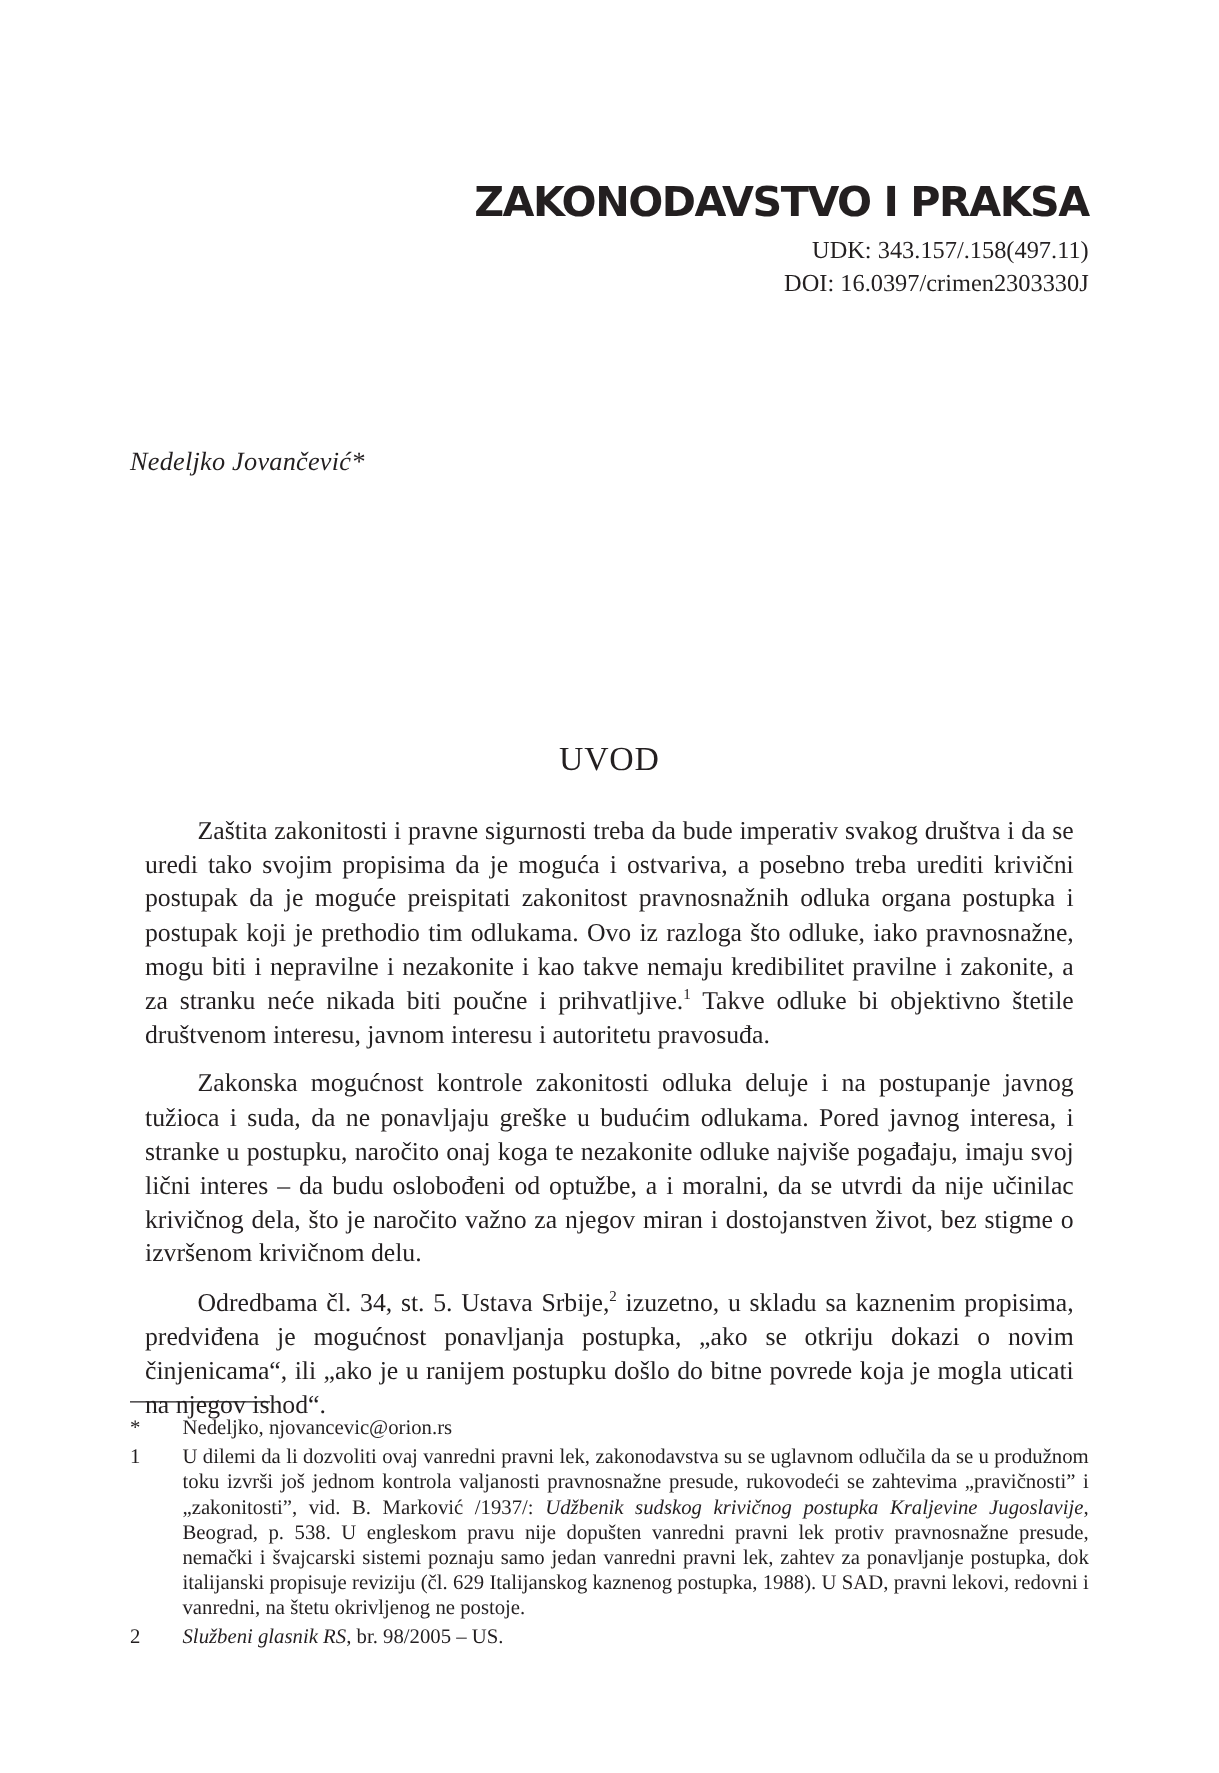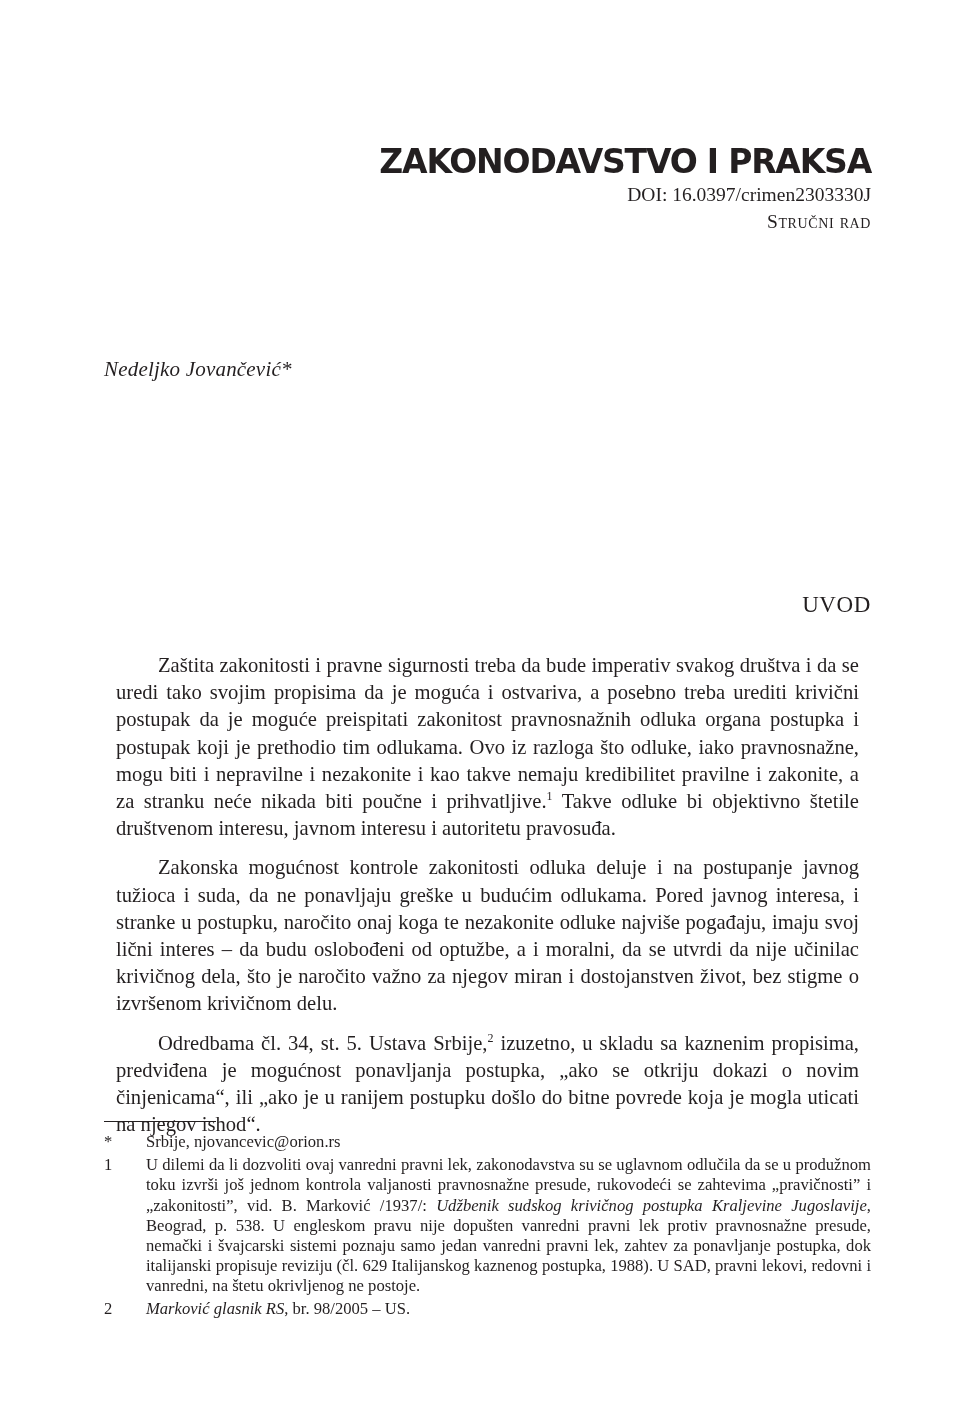--- a/index.html
+++ b/index.html
@@ -26,21 +26,21 @@
   }
 
   .article-title {
     position: absolute; left: 104px; width: 767px; top: 452px;
     text-align: center; font-size: 28px; line-height: 35px;
     letter-spacing: 0.4px; margin: 0; font-weight: normal;
   }
 
   .uvod {
     position: absolute; left: 104px; width: 767px; top: 592px;
-    text-align: right; font-size: 23px; letter-spacing: 0.6px; margin: 0;
+    text-align: center; font-size: 27px; letter-spacing: 0.6px; margin: 0;
     font-weight: normal;
   }
 
   .body-text {
     position: absolute; left: 104px; width: 767px; top: 640px;
     font-size: 20.6px; line-height: 27.2px; text-align: justify;
     hyphens: manual;
   }
   .body-text p { margin: 12px; text-indent: 42px; }
   sup { font-size: 12px; line-height: 0; vertical-align: super; }
@@ -61,45 +61,45 @@
   .fn.first { margin-bottom: 3px; }
   em { font-style: italic; }
 </style>
 </head>
 <body>
 
 <div class="page">
 
   <div class="header">
     <h1 class="section-title">ZAKONODAVSTVO I PRAKSA</h1>
+    <div class="meta-line first">UDK: 343.157/.158(497.11)</div>
     <div class="meta-line">DOI: 16.0397/crimen2303330J</div>
-    <div class="meta-line smallcaps">Stručni rad</div>
   </div>
 
   <div class="author"><span>Nedeljko Jovančević</span><span>*</span></div>
 
 
   <h3 class="uvod">UVOD</h3>
 
   <div class="body-text">
     <p><span>Zaštita zakonitosti i pravne sigurnosti treba da bude imperativ svakog druš­tva i da se uredi tako svojim propisima da je moguća i ostvariva, a posebno treba urediti krivični postupak da je moguće preispitati zakonitost pravnosnažnih odlu­ka organa postupka i postupak koji je prethodio tim odlukama. Ovo iz razloga što odluke, iako pravnosnažne, mogu biti i nepravilne i nezakonite i kao takve nemaju kredibilitet pravilne i zakonite, a za stranku neće nikada biti poučne i prihvatljive.</span><sup>1</sup><span> Takve odluke bi objektivno štetile društvenom interesu, javnom interesu i autoritetu pravosuđa.</span></p>
     <p>Zakonska mogućnost kontrole zakonitosti odluka deluje i na postupanje javnog tužioca i suda, da ne ponavljaju greške u budućim odlukama. Pored javnog intere­sa, i stranke u postupku, naročito onaj koga te nezakonite odluke najviše pogađaju, imaju svoj lični interes – da budu oslobođeni od optužbe, a i moralni, da se utvrdi da nije učinilac krivičnog dela, što je naročito važno za njegov miran i dostojan­stven život, bez stigme o izvršenom krivičnom delu.</p>
     <p><span>Odredbama čl. 34, st. 5. Ustava Srbije,</span><sup>2</sup><span> izuzetno, u skladu sa kaznenim propisi­ma, predviđena je mogućnost ponavljanja postupka, „ako se otkriju dokazi o novim činjenicama“, ili „ako je u ranijem postupku došlo do bitne povrede koja je mogla uticati na njegov ishod“.</span></p>
   </div>
 
   <div class="fn-rule"></div>
 
   <div class="footnotes">
     <div class="fn first">
       <span class="fn-mark">*</span>
-      <span class="fn-text">Srbije, njovancevic@orion.rs</span>
+      <span class="fn-text">Nedeljko, njovancevic@orion.rs</span>
     </div>
     <div class="fn">
       <span class="fn-mark">1</span>
       <span class="fn-text"><span>U dilemi da li dozvoliti ovaj vanredni pravni lek, zakonodavstva su se uglavnom odlučila da se u produžnom toku izvrši još jednom kontrola valjanosti pravnosnažne presude, rukovodeći se zah­tevima „pravičnosti” i „zakonitosti”, vid. B. Marković /1937/: </span><em>Udžbenik sudskog krivičnog postup­ka Kraljevine Jugoslavije</em><span>, Beograd, p. 538. U engleskom pravu nije dopušten vanredni pravni lek protiv pravnosnažne presude, nemački i švajcarski sistemi poznaju samo jedan vanredni pravni lek, zahtev za ponavljanje postupka, dok italijanski propisuje reviziju (čl. 629 Italijanskog kazne­nog postupka, 1988). U SAD, pravni lekovi, redovni i vanredni, na štetu okrivljenog ne postoje.</span></span>
     </div>
     <div class="fn">
       <span class="fn-mark">2</span>
-      <span class="fn-text"><em>Marković glasnik RS</em><span>, br. 98/2005 – US.</span></span>
+      <span class="fn-text"><em>Službeni glasnik RS</em><span>, br. 98/2005 – US.</span></span>
     </div>
   </div>
 
 </div>
 
 </body></html>

